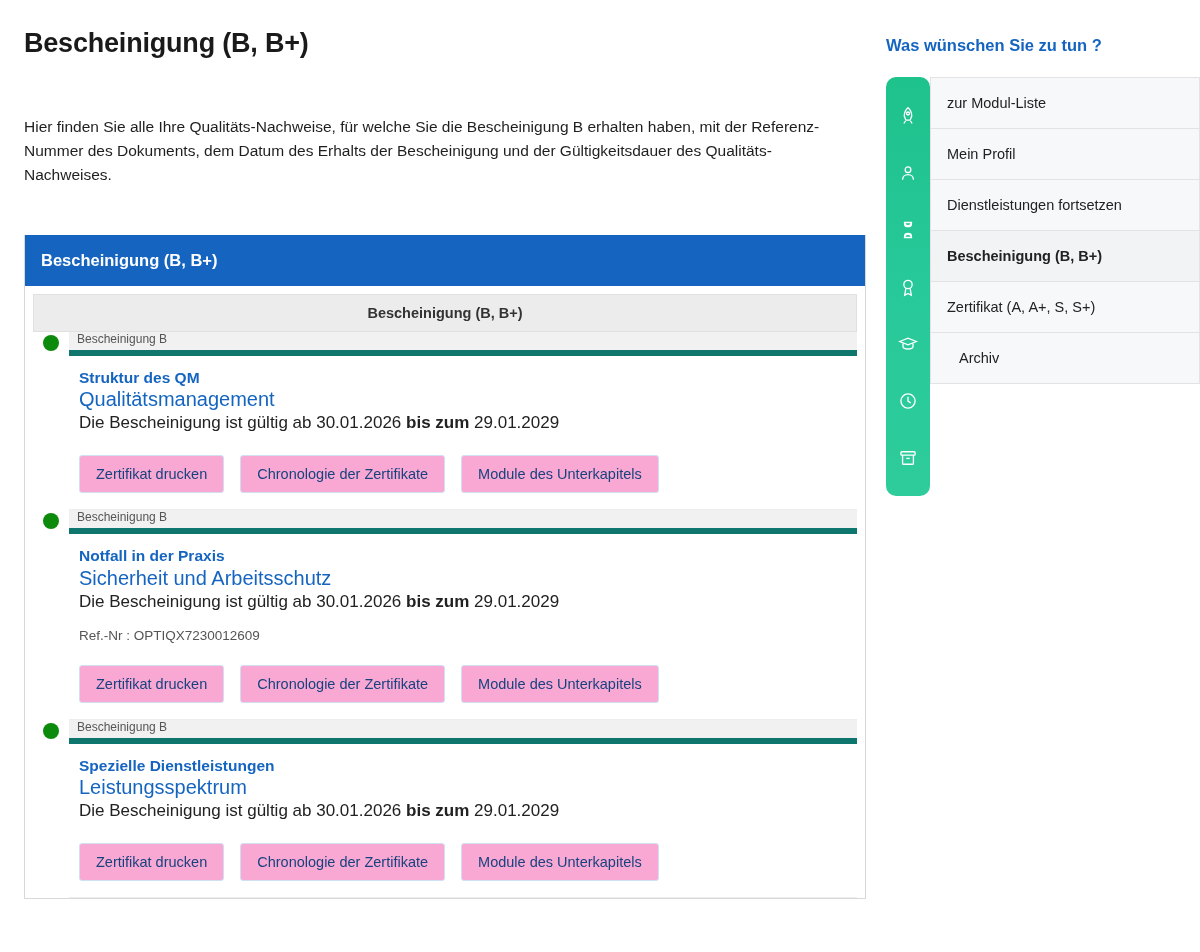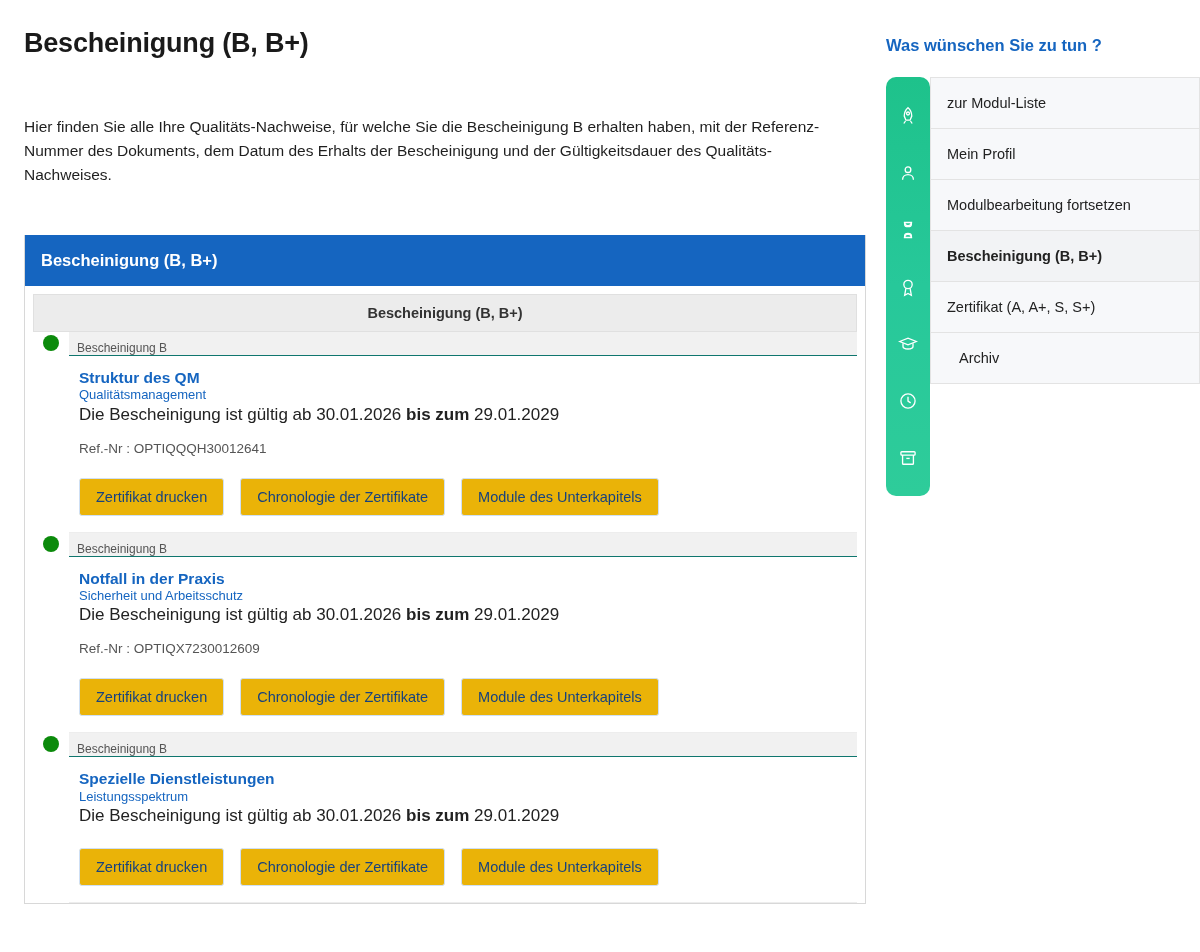--- a/index.html
+++ b/index.html
@@ -68,23 +68,23 @@
     font-size: 14.5px;
     font-weight: bold;
     color: #333;
     padding: 10px 8px;
   }
 
   
   .cert-item { position: relative; }
   .cert-status-row {
     display: flex;
-    align-items: flex-end;
+    align-items: flex-start;
     background: #f1f1f1;
-    border-bottom: 1px solid #0f766e;
+    border-bottom: 6px solid #0f766e;
     height: 24px;
     margin-left: 36px;
     padding-left: 8px;
   }
   .cert-status-label {
     font-size: 12px;
     color: #555;
   }
   .status-dot {
     position: absolute;
@@ -101,41 +101,41 @@
     border-bottom: 1px solid #ededed;
   }
   .cert-title-1 {
     color: #1565c0;
     font-weight: bold;
     font-size: 15.5px;
     line-height: 1.25;
   }
   .cert-title-2 {
     color: #1565c0;
-    font-size: 13px;
+    font-size: 20px;
     line-height: 1.25;
   }
   .validity {
     font-size: 17px;
     color: #222;
     margin-top: 1px;
   }
   .validity b { font-weight: bold; }
   .refnr {
     margin-top: 16px;
     font-size: 13.5px;
     color: #555;
   }
   .btn-row {
     margin-top: 22px;
     display: flex;
     gap: 16px;
   }
   .btn {
-    background: #eab308;
+    background: #f9a8d4;
     color: #17427e;
     border: 1px solid #cfe0f5;
     border-radius: 3px;
     font-size: 14.5px;
     padding: 10px 16px;
     cursor: pointer;
     font-family: "Liberation Sans", sans-serif;
     white-space: nowrap;
   }
 
@@ -214,21 +214,20 @@
             <span class="cert-status-label">Bescheinigung B</span>
           </div>
           <div class="cert-content">
             <div class="cert-title-1">Struktur des QM</div>
             <div class="cert-title-2">Qualitätsmanagement</div>
             <div class="validity">
               <span>Die Bescheinigung ist gültig ab 30.01.2026</span>
               <b>bis zum</b>
               <span>29.01.2029</span>
             </div>
-            <div class="refnr">Ref.-Nr : OPTIQQQH30012641</div>
             <div class="btn-row">
               <button class="btn">Zertifikat drucken</button>
               <button class="btn">Chronologie der Zertifikate</button>
               <button class="btn">Module des Unterkapitels</button>
             </div>
           </div>
         </div>
 
         <div class="cert-item">
           <span class="status-dot" style="background: rgb(11, 138, 11);"></span>
@@ -324,21 +323,21 @@
               <rect x="3.5" y="4.5" width="17" height="4" rx="1"></rect>
               <path d="M5.5 8.5v10a1 1 0 001 1h11a1 1 0 001-1v-10"></path>
               <path d="M10 12.5h4"></path>
             </svg>
         </span>
       </div>
 
       <div class="menu-list">
         <div class="menu-item">zur Modul-Liste</div>
         <div class="menu-item">Mein Profil</div>
-        <div class="menu-item">Modulbearbeitung fortsetzen</div>
+        <div class="menu-item">Dienstleistungen fortsetzen</div>
         <div class="menu-item active">Bescheinigung (B, B+)</div>
         <div class="menu-item">Zertifikat (A, A+, S, S+)</div>
         <div class="menu-item">Archiv</div>
       </div>
     </div>
   </div>
 
 </div>
 
 </body></html>

